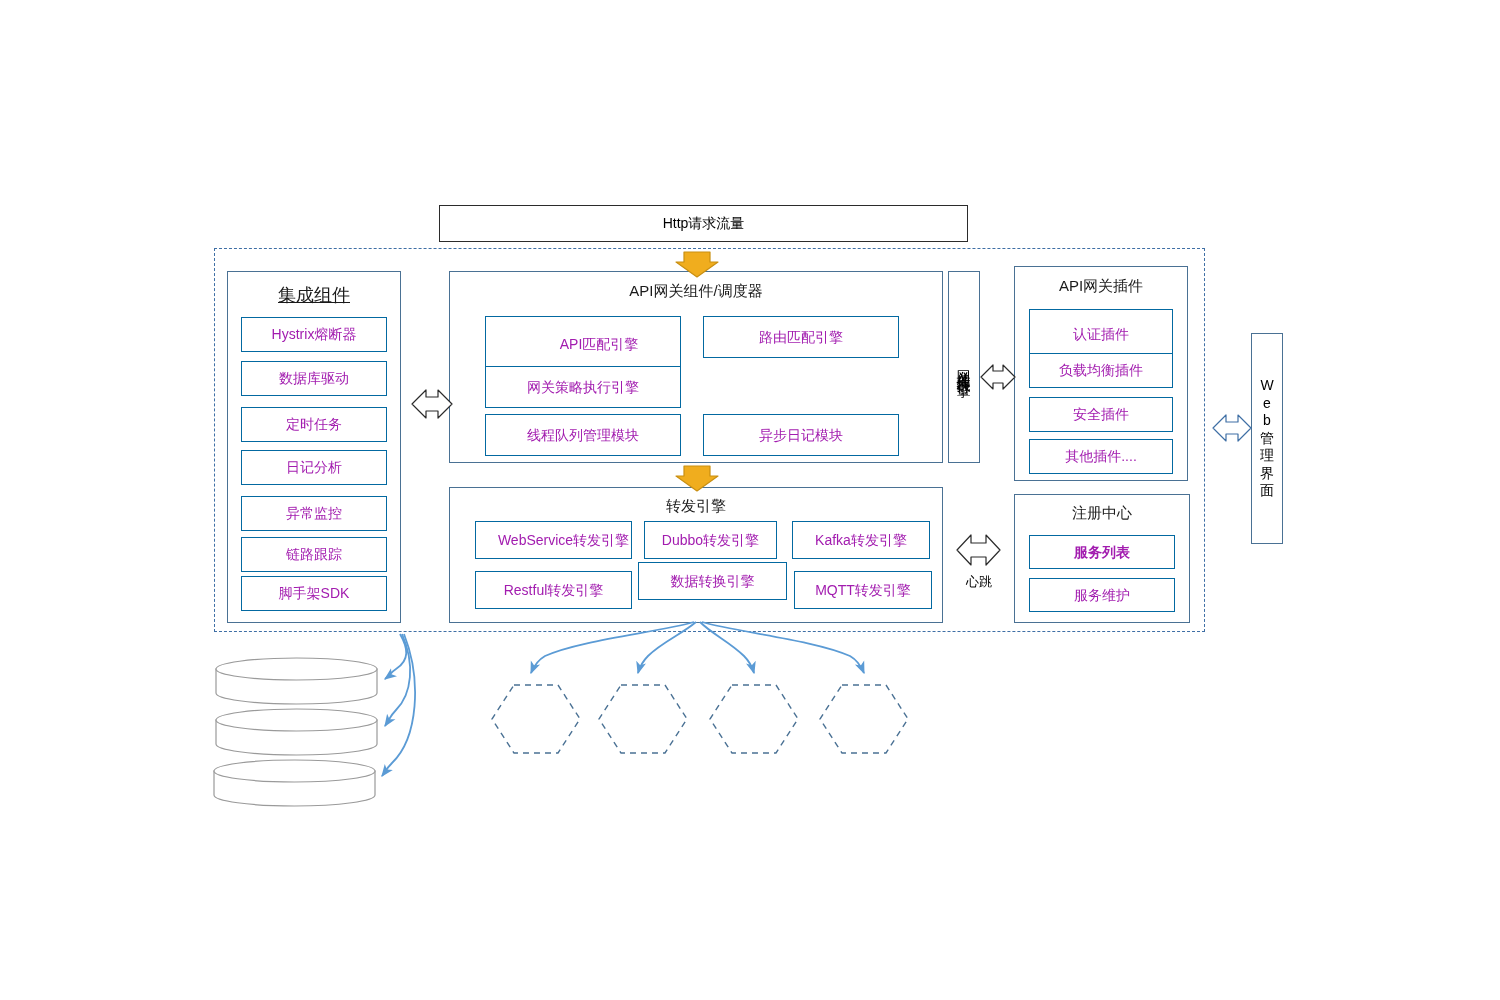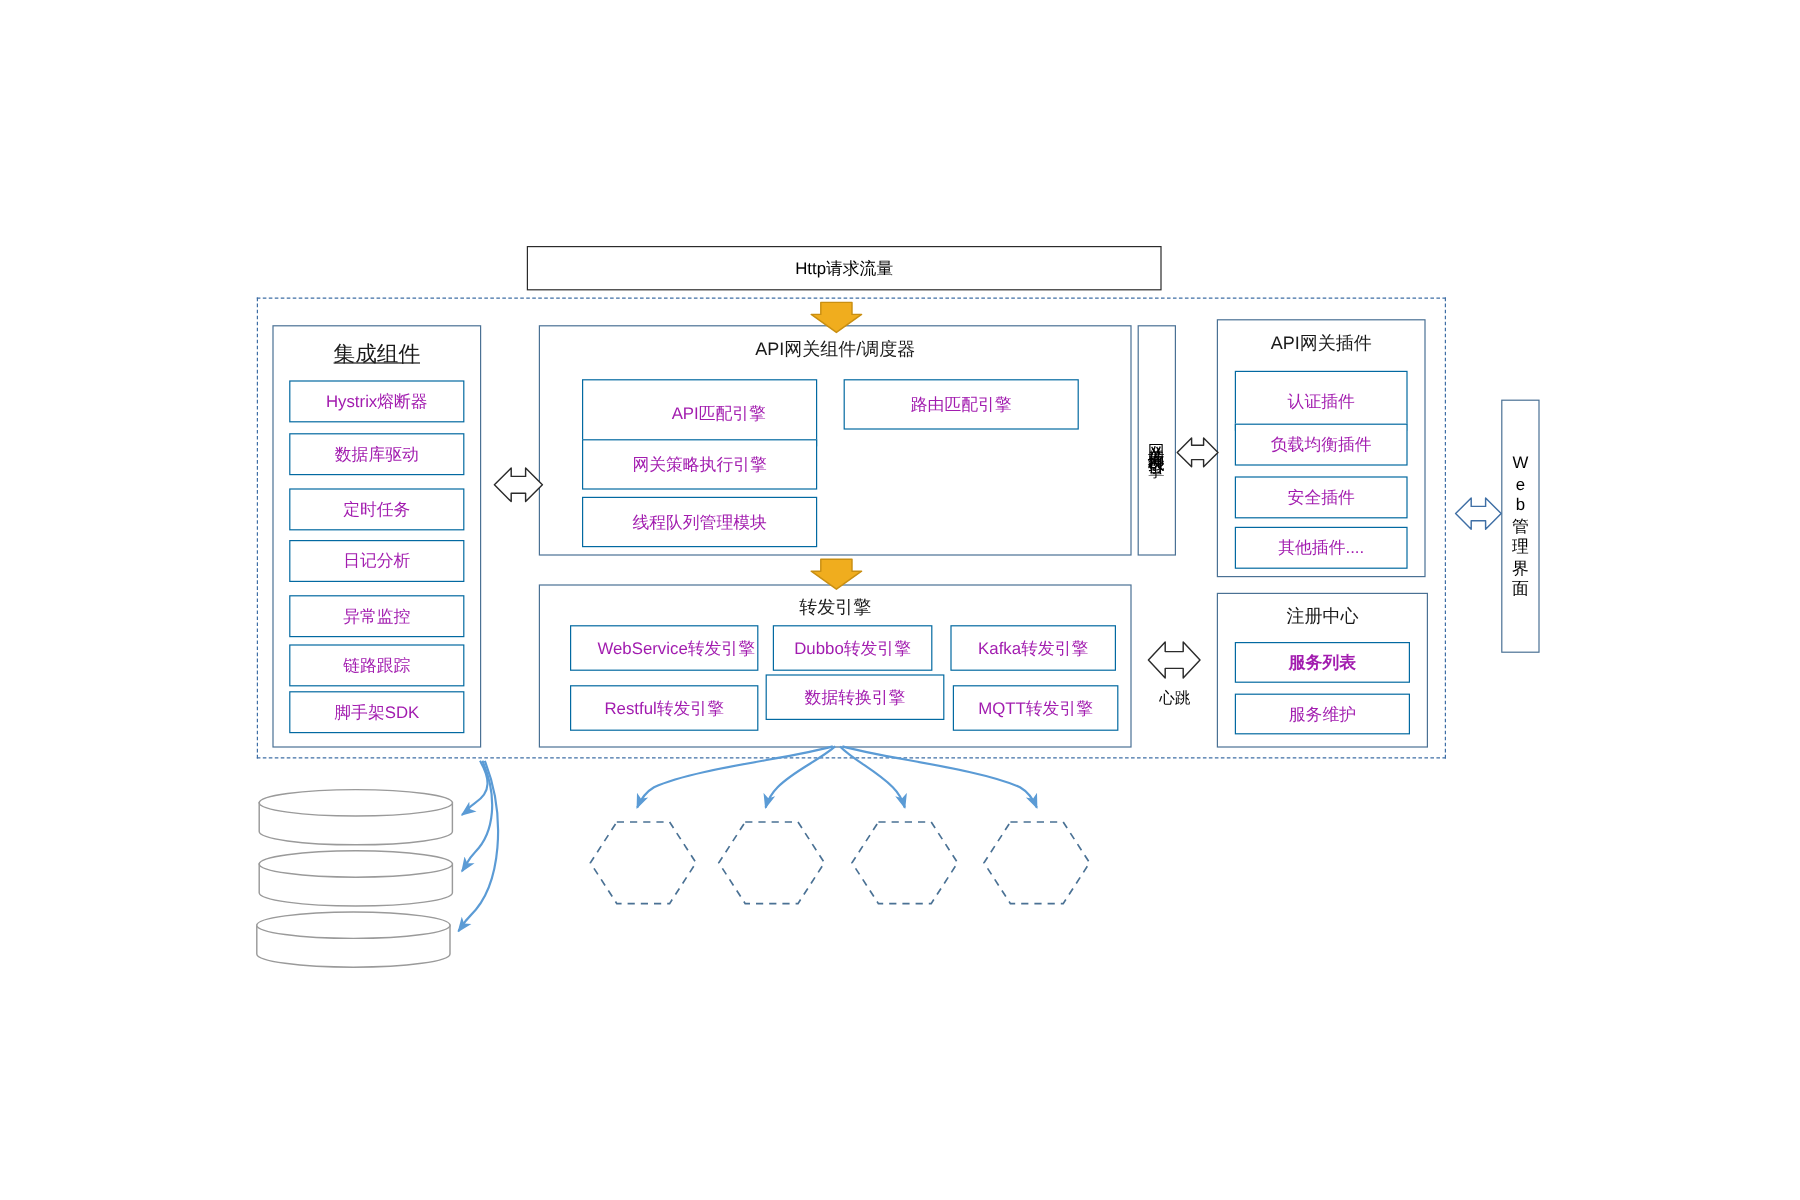--- a/index.html
+++ b/index.html
@@ -158,20 +158,23 @@
     <span>API匹配引擎</span>
   </div>
   <div class="abs box" style="left:485px; top:414px; width:196px; height:42px;">
     <span>线程队列管理模块</span>
   </div>
   <div class="abs box" style="left:485px; top:366px; width:196px; height:42px;">
     <span>网关策略执行引擎</span>
   </div>
   <div class="abs box" style="left:703px; top:316px; width:196px; height:42px;">
     <span>路由匹配引擎</span>
+  </div>
+  <div class="abs box" style="left:703px; top:414px; width:196px; height:42px;">
+    <span>异步日记模块</span>
   </div>
 
   <div class="abs vert-box" style="left:948px; top:271px; width:32px; height:192px;">
     <span class="vert-text">网关插件执行引擎</span>
   </div>
 
   <div class="abs panel" style="left:1014px; top:266px; width:174px; height:215px;">
     <div class="panel-title" style="margin-top:10px;">API网关插件</div>
   </div>
   <div class="abs box" style="left:1029px; top:309px; width:144px; height:50px;">

